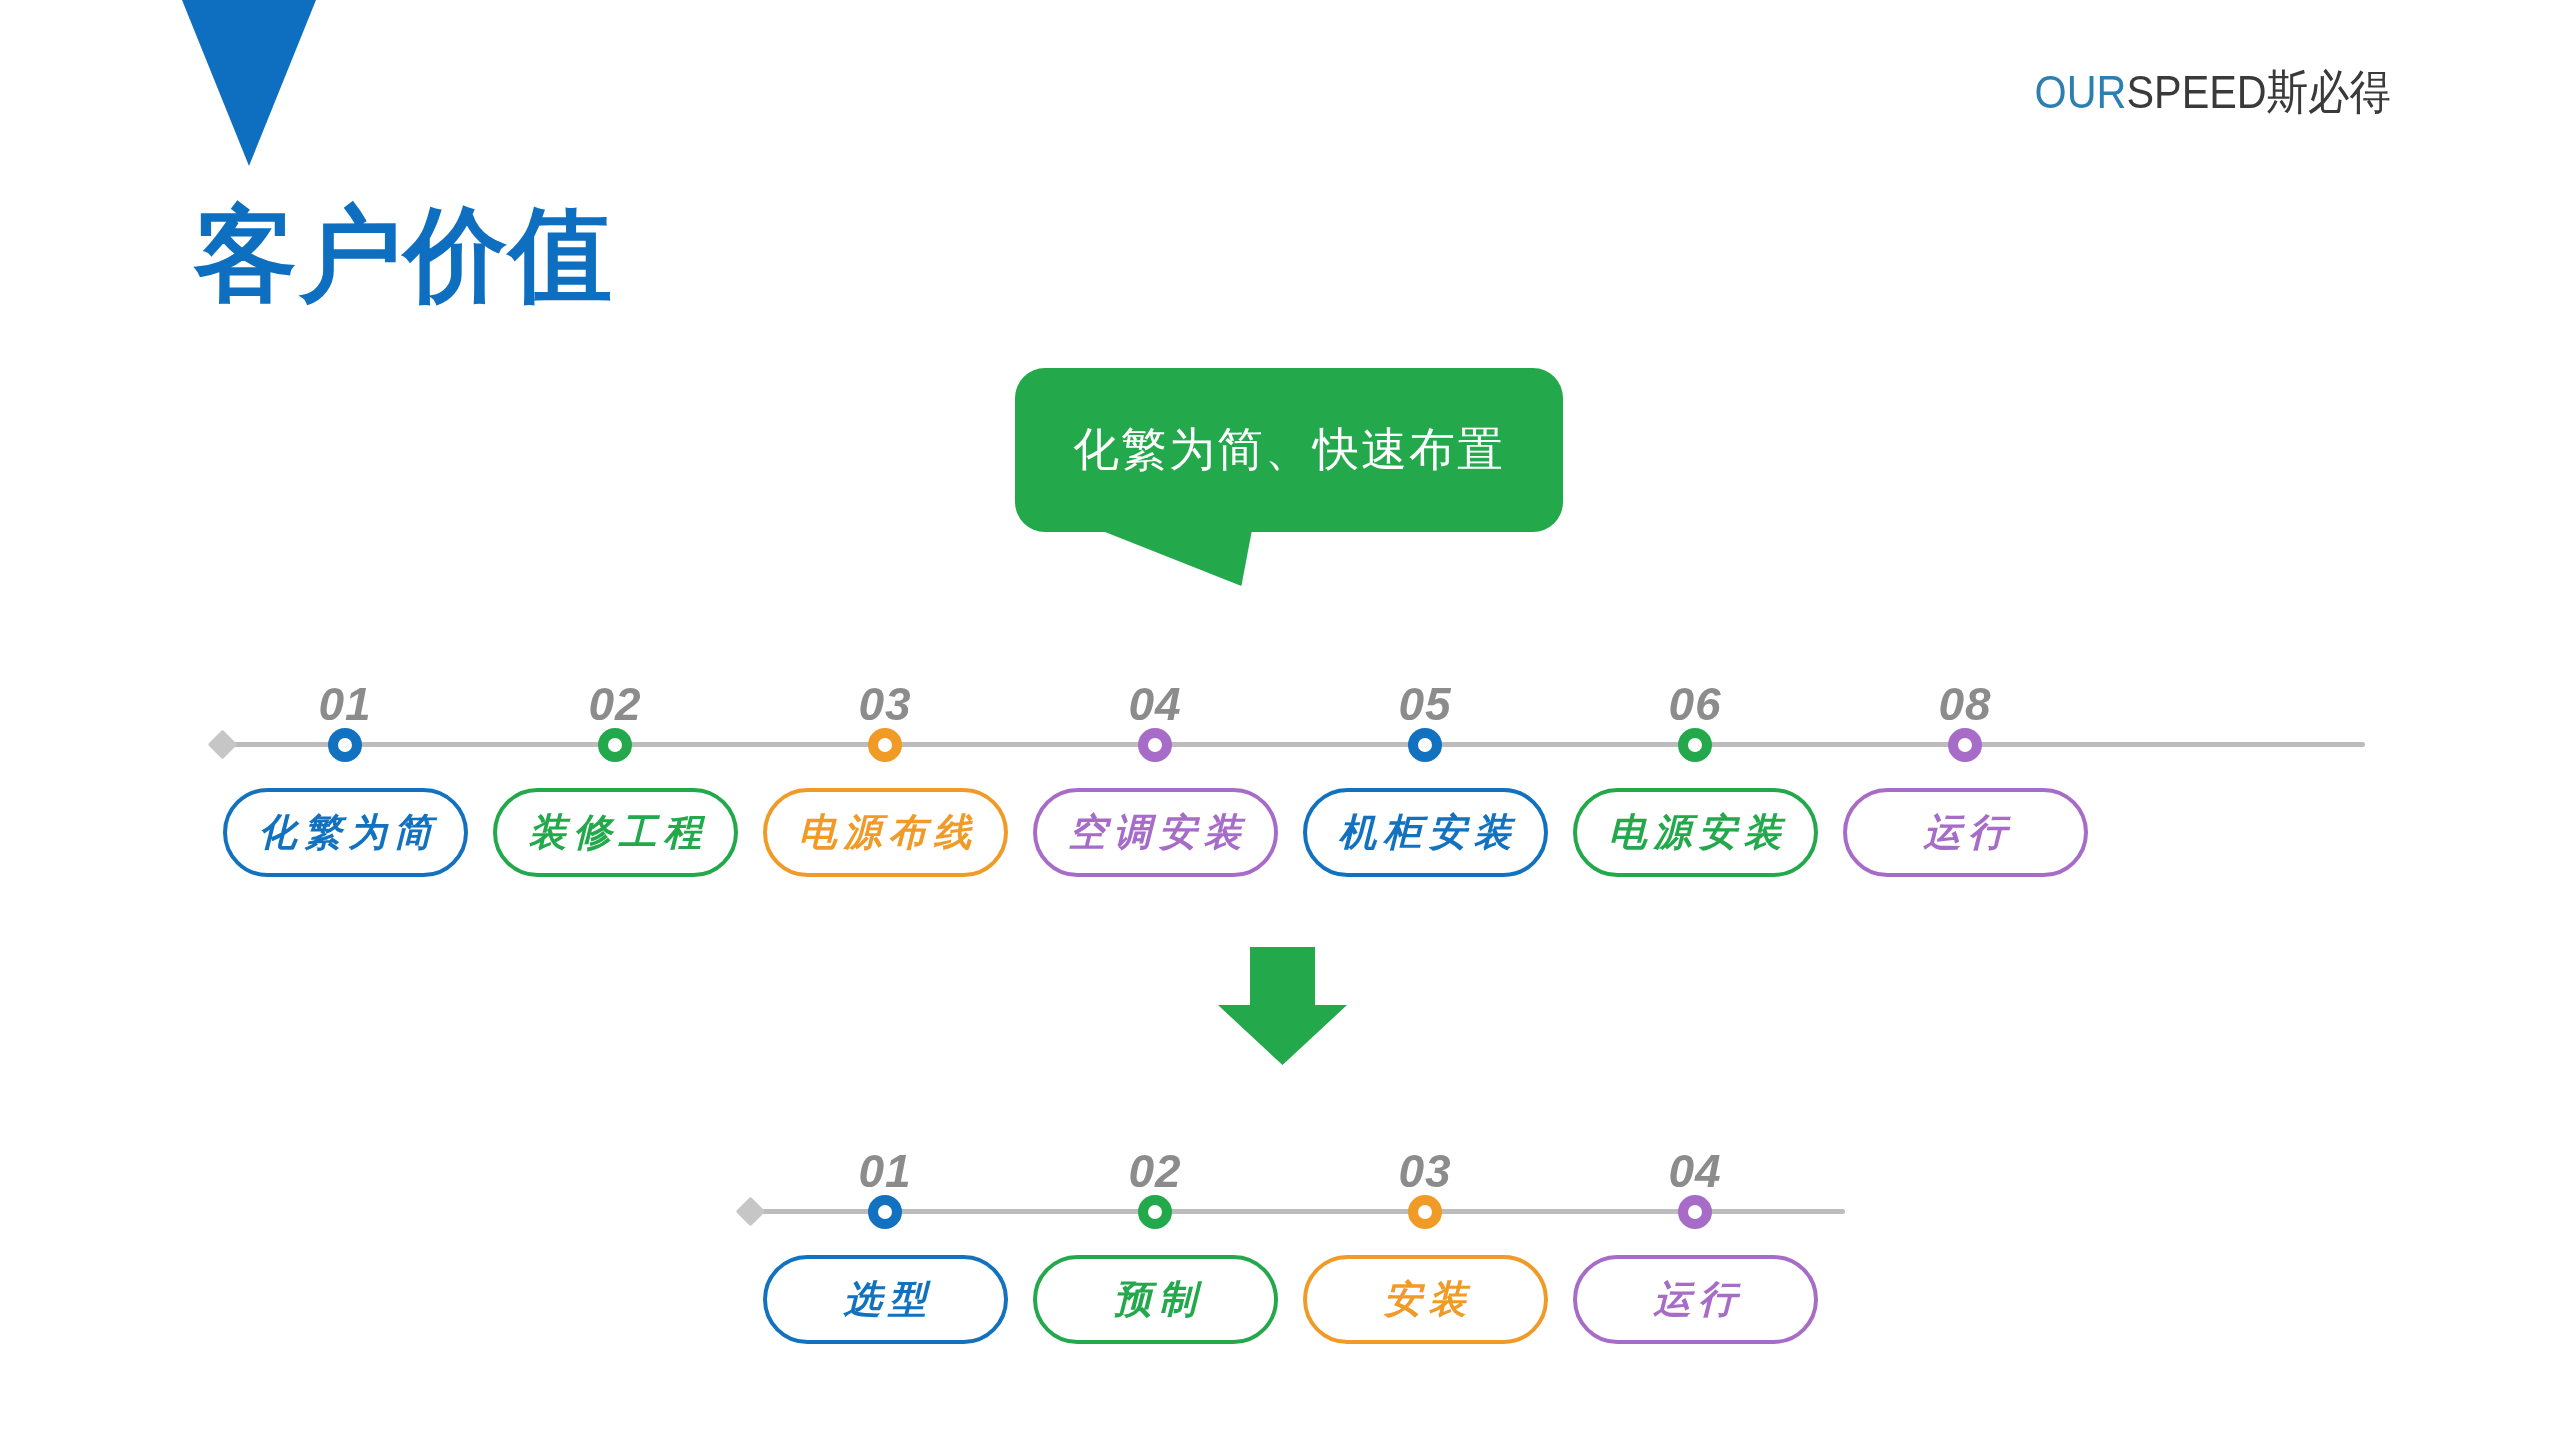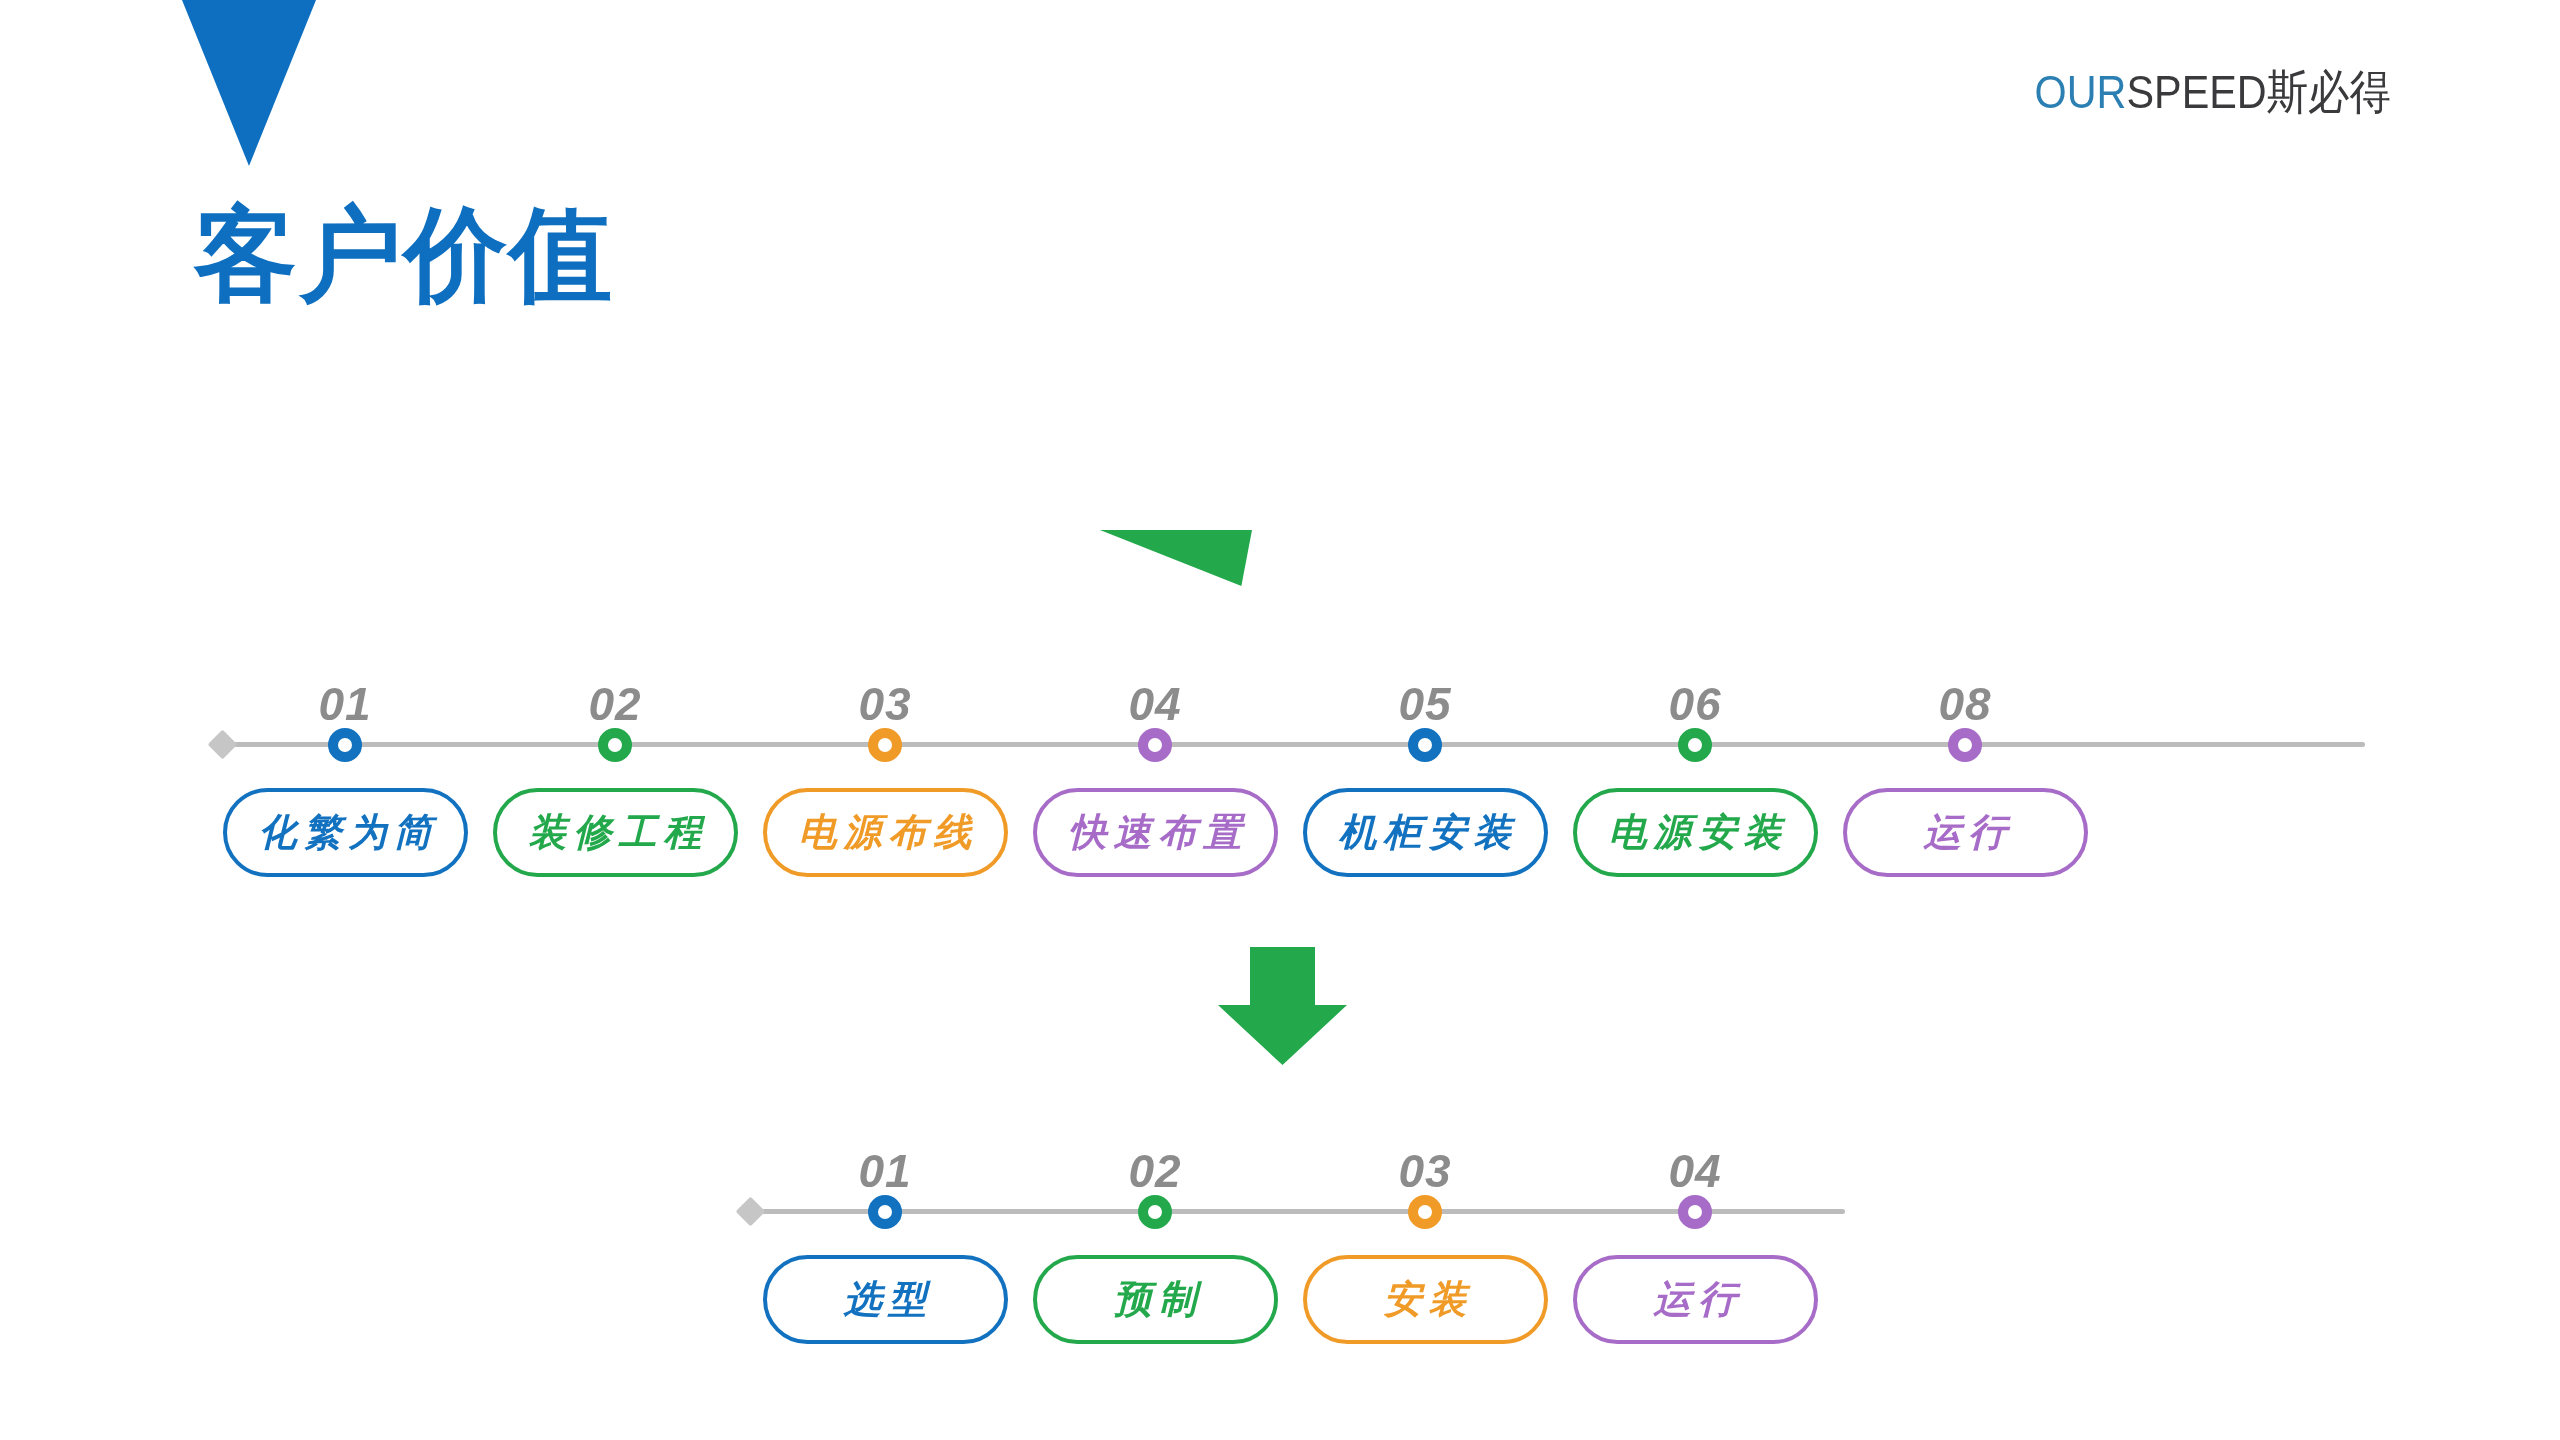--- a/index.html
+++ b/index.html
@@ -96,20 +96,23 @@
 <div class="slide">
 
   <div class="corner-triangle"></div>
 
   <div class="logo">
     <span class="logo-our">OUR</span><span class="logo-rest">SPEED斯必得</span>
   </div>
 
   <h1 class="title">客户价值</h1>
 
+  <div class="bubble">
+    <span>化繁为简、快速布置</span>
+  </div>
   <div class="bubble-tail"></div>
 
   <div class="timeline timeline-top">
     <div class="tl-line"></div>
     <div class="tl-diamond"></div>
     <div class="tl-items">
 
       <div class="tl-item c-blue">
         <div class="tl-num">01</div>
         <div class="tl-dot"></div>
@@ -131,21 +134,21 @@
         <div class="tl-dot"></div>
         <div class="tl-pill">
           <span>电源布线</span>
         </div>
       </div>
 
       <div class="tl-item c-purple">
         <div class="tl-num">04</div>
         <div class="tl-dot"></div>
         <div class="tl-pill">
-          <span>快速布置</span>
+          <span>空调安装</span>
         </div>
       </div>
 
       <div class="tl-item c-blue">
         <div class="tl-num">05</div>
         <div class="tl-dot"></div>
         <div class="tl-pill">
           <span>机柜安装</span>
         </div>
       </div>

